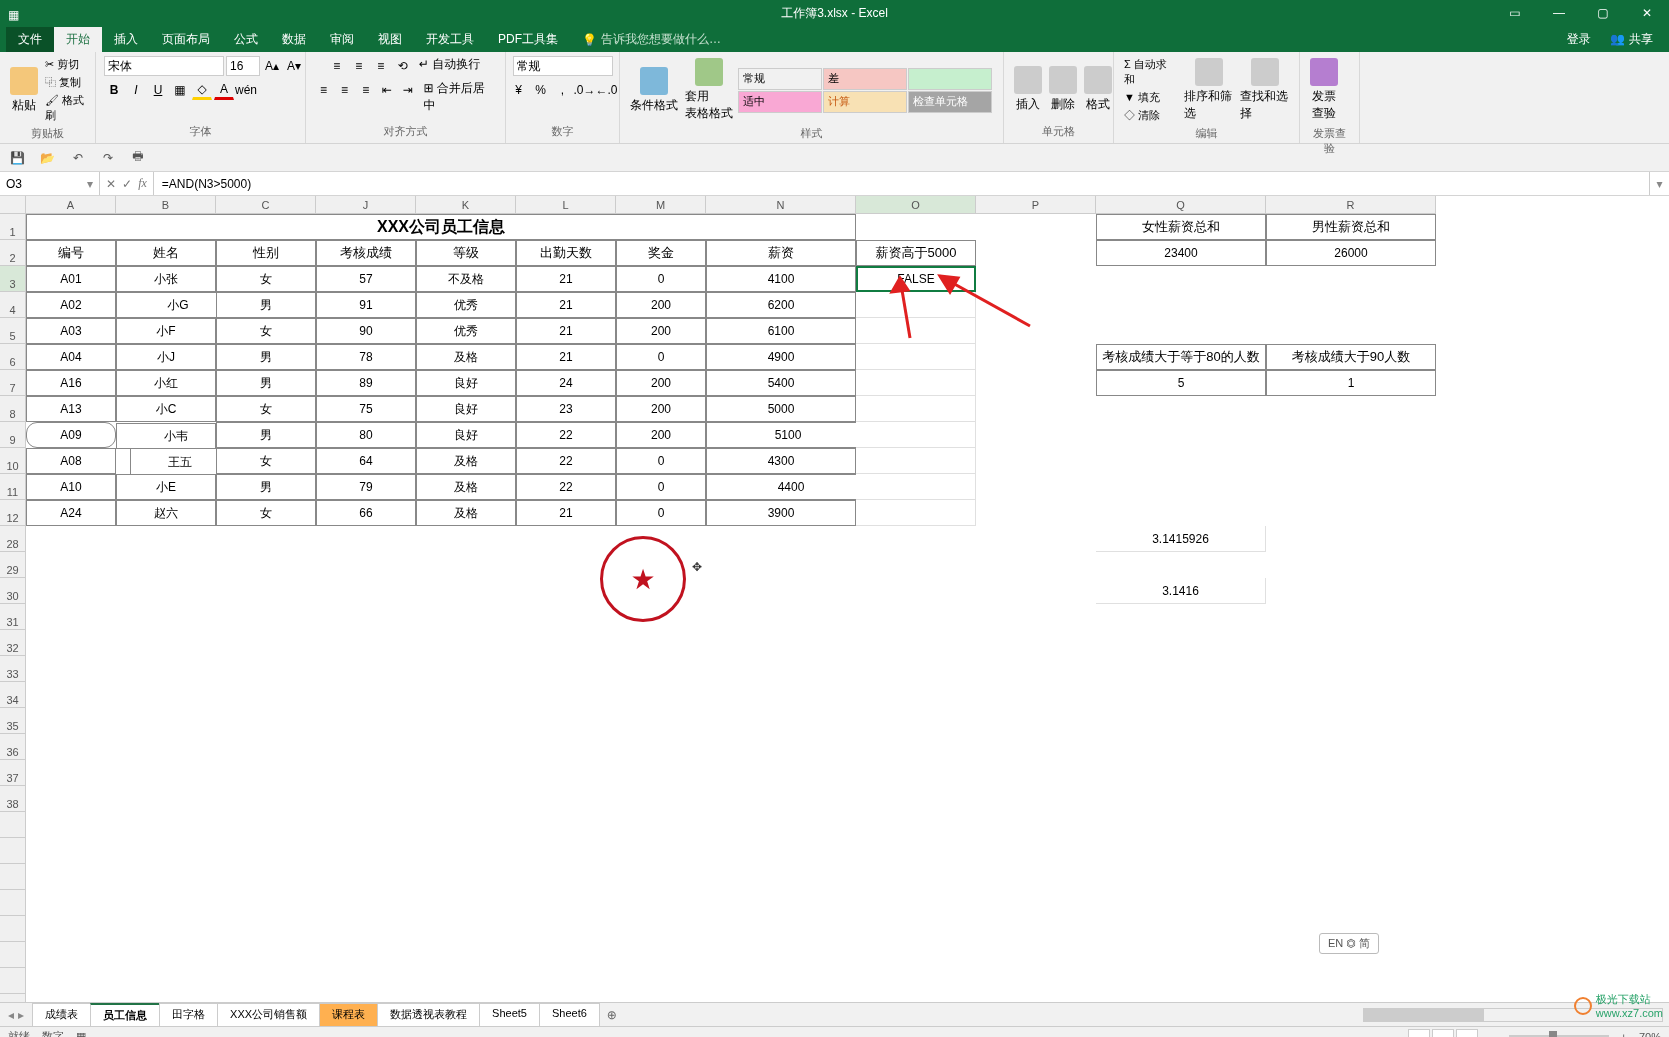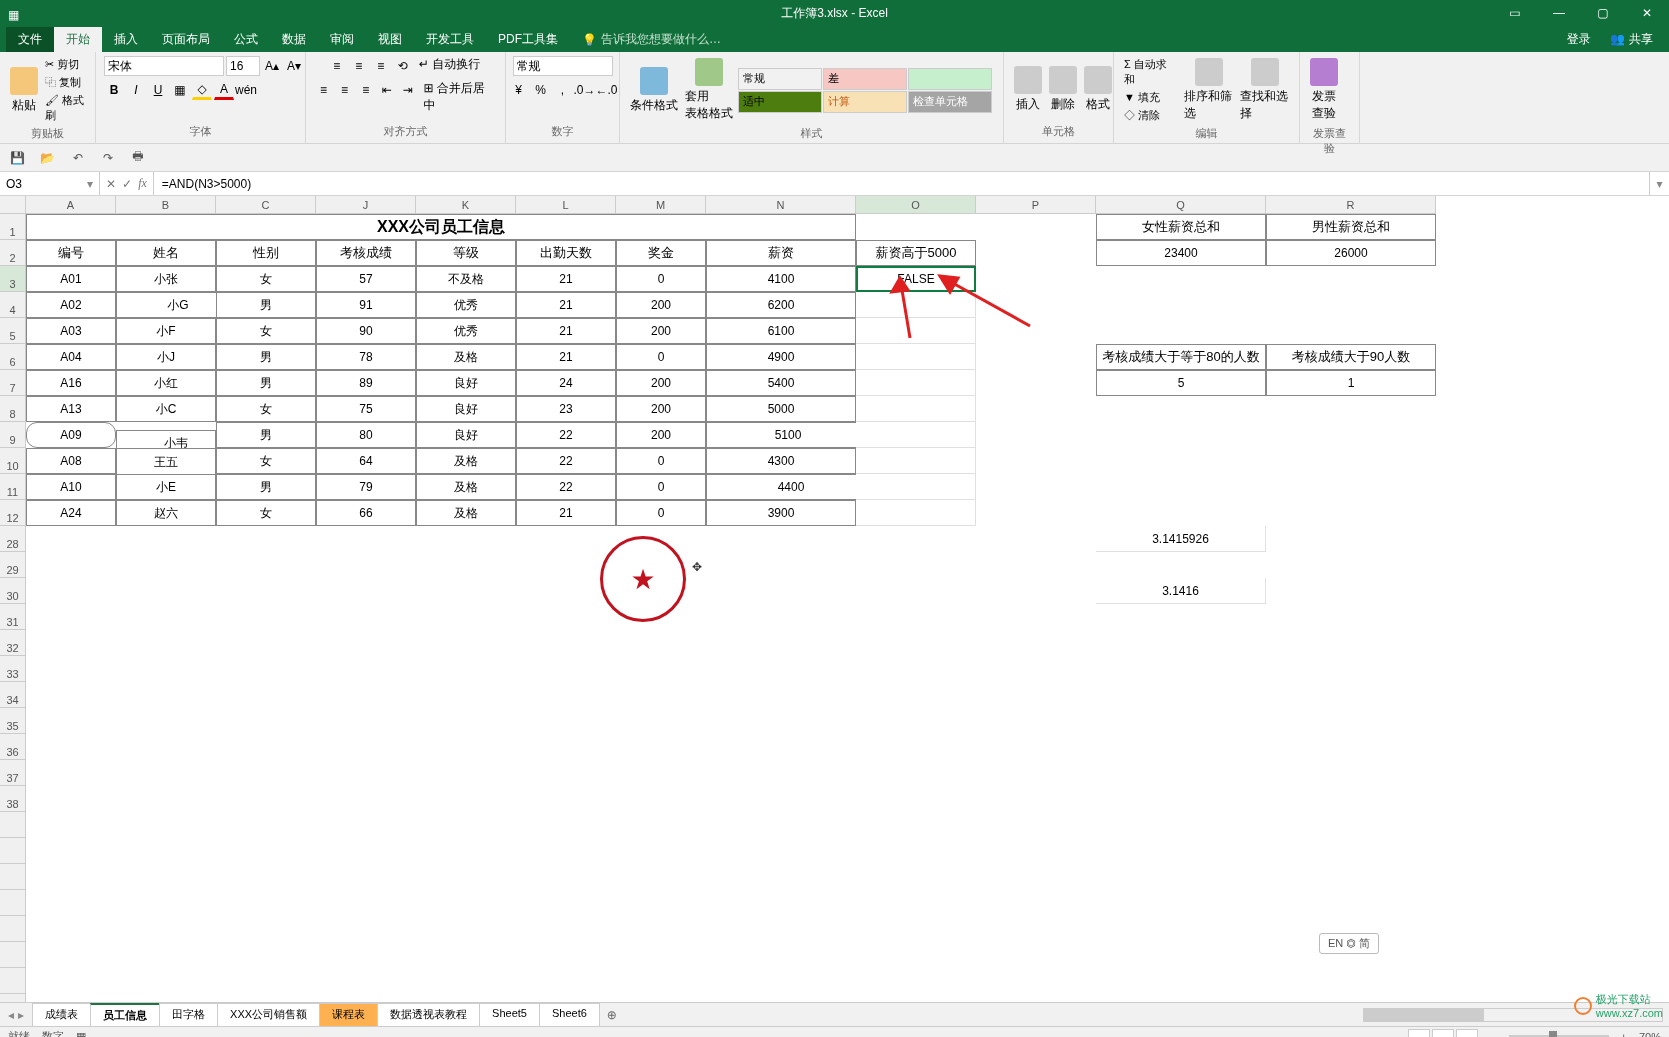--- a/index.html
+++ b/index.html
@@ -219,21 +219,21 @@
       </div>
       <div class="big-btn" style="white-space:pre">
         <div class="icon" style="background:#a0c888"></div>
         <span>套用
 表格格式</span>
       </div>
       <div class="styles-gallery">
         <div class="style-cell">常规</div>
         <div class="style-cell" style="background:#f6c7c3">差</div>
         <div class="style-cell" style="background:#c6efce"></div>
-        <div class="style-cell" style="background:#4d7c0f">适中</div>
+        <div class="style-cell" style="background:#f9a8d4">适中</div>
         <div class="style-cell" style="background:#f8e1b4;color:#c65911">计算</div>
         <div class="style-cell" style="background:#a5a5a5;color:#fff">检查单元格</div>
       </div>
     </div>
     <div class="group-label">样式</div>
   </div>
 
   <div class="group" style="width:110px">
     <div class="group-body">
       <div class="big-btn">
@@ -412,30 +412,30 @@
       <div class="cell bordered" style="left: 0px; top: 182px; width: 90px; height: 26px;">A13</div>
       <div class="cell bordered" style="left: 90px; top: 182px; width: 100px; height: 26px;">小C</div>
       <div class="cell bordered" style="left: 190px; top: 182px; width: 100px; height: 26px;">女</div>
       <div class="cell bordered" style="left: 290px; top: 182px; width: 100px; height: 26px;">75</div>
       <div class="cell bordered" style="left: 390px; top: 182px; width: 100px; height: 26px;">良好</div>
       <div class="cell bordered" style="left: 490px; top: 182px; width: 100px; height: 26px;">23</div>
       <div class="cell bordered" style="left: 590px; top: 182px; width: 90px; height: 26px;">200</div>
       <div class="cell bordered" style="left: 680px; top: 182px; width: 150px; height: 26px;">5000</div>
       <div class="cell " style="left: 830px; top: 182px; width: 120px; height: 26px;"></div>
       <div class="cell bordered" style="left: 0px; top: 208px; width: 90px; height: 26px; border-radius: 11px;">A09</div>
-      <div class="cell bordered" style="left: 90px; top: 216px; width: 100px; height: 26px; padding-left: 20px;">小韦</div>
+      <div class="cell bordered" style="left: 90px; top: 209px; width: 100px; height: 26px; padding-left: 20px;">小韦</div>
       <div class="cell bordered" style="left: 190px; top: 208px; width: 100px; height: 26px;">男</div>
       <div class="cell bordered" style="left: 290px; top: 208px; width: 100px; height: 26px;">80</div>
       <div class="cell bordered" style="left: 390px; top: 208px; width: 100px; height: 26px;">良好</div>
       <div class="cell bordered" style="left: 490px; top: 208px; width: 100px; height: 26px;">22</div>
       <div class="cell bordered" style="left: 590px; top: 208px; width: 90px; height: 26px;">200</div>
       <div class="cell bordered" style="left: 680px; top: 208px; width: 164px; height: 26px;">5100</div>
       <div class="cell " style="left: 830px; top: 208px; width: 120px; height: 26px;"></div>
       <div class="cell bordered" style="left: 0px; top: 234px; width: 90px; height: 26px;">A08</div>
-      <div class="cell bordered" style="left: 90px; top: 234px; width: 100px; height: 28px;">王五</div>
+      <div class="cell bordered" style="left: 104px; top: 234px; width: 100px; height: 28px;">王五</div>
       <div class="cell bordered" style="left: 190px; top: 234px; width: 100px; height: 26px;">女</div>
       <div class="cell bordered" style="left: 290px; top: 234px; width: 100px; height: 26px; text-align: center;">64</div>
       <div class="cell bordered" style="left: 390px; top: 234px; width: 100px; height: 26px;">及格</div>
       <div class="cell bordered" style="left: 490px; top: 234px; width: 100px; height: 26px;">22</div>
       <div class="cell bordered" style="left: 590px; top: 234px; width: 90px; height: 26px;">0</div>
       <div class="cell bordered" style="left: 680px; top: 234px; width: 150px; height: 26px;">4300</div>
       <div class="cell " style="left: 830px; top: 234px; width: 120px; height: 26px;"></div>
       <div class="cell bordered" style="left: 0px; top: 260px; width: 90px; height: 26px;">A10</div>
       <div class="cell bordered" style="left: 90px; top: 260px; width: 100px; height: 26px;">小E</div>
       <div class="cell bordered" style="left: 190px; top: 260px; width: 100px; height: 26px;">男</div>

